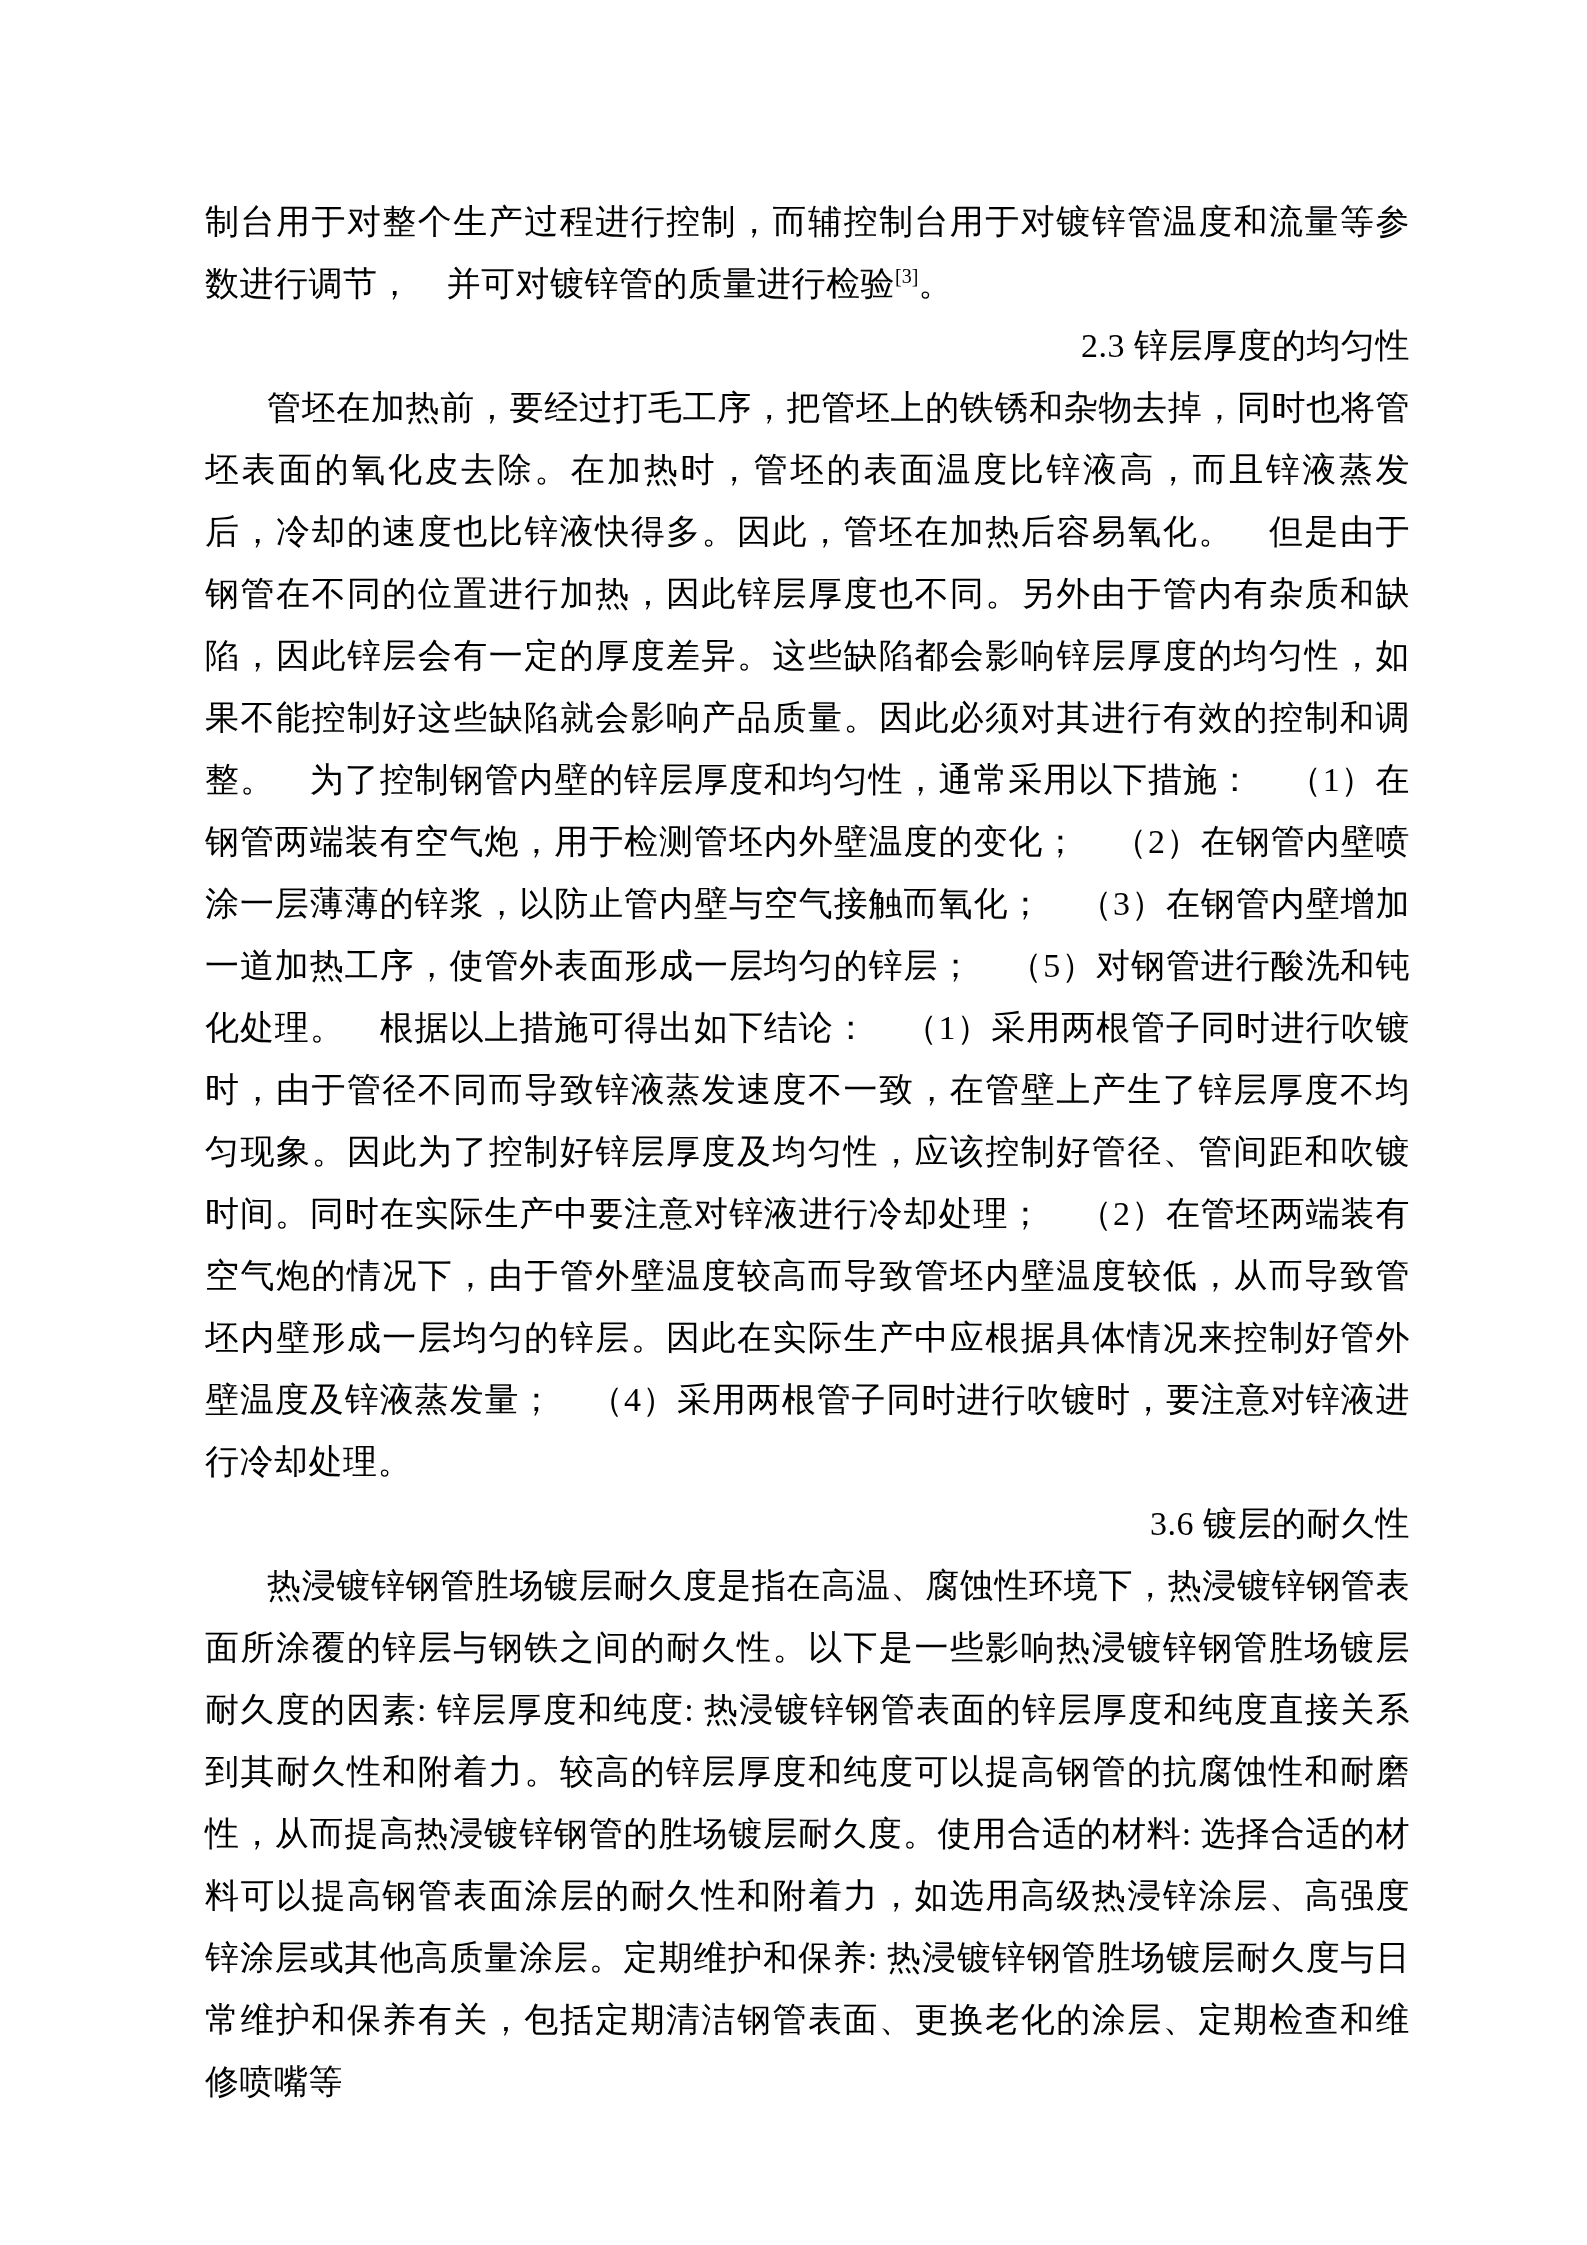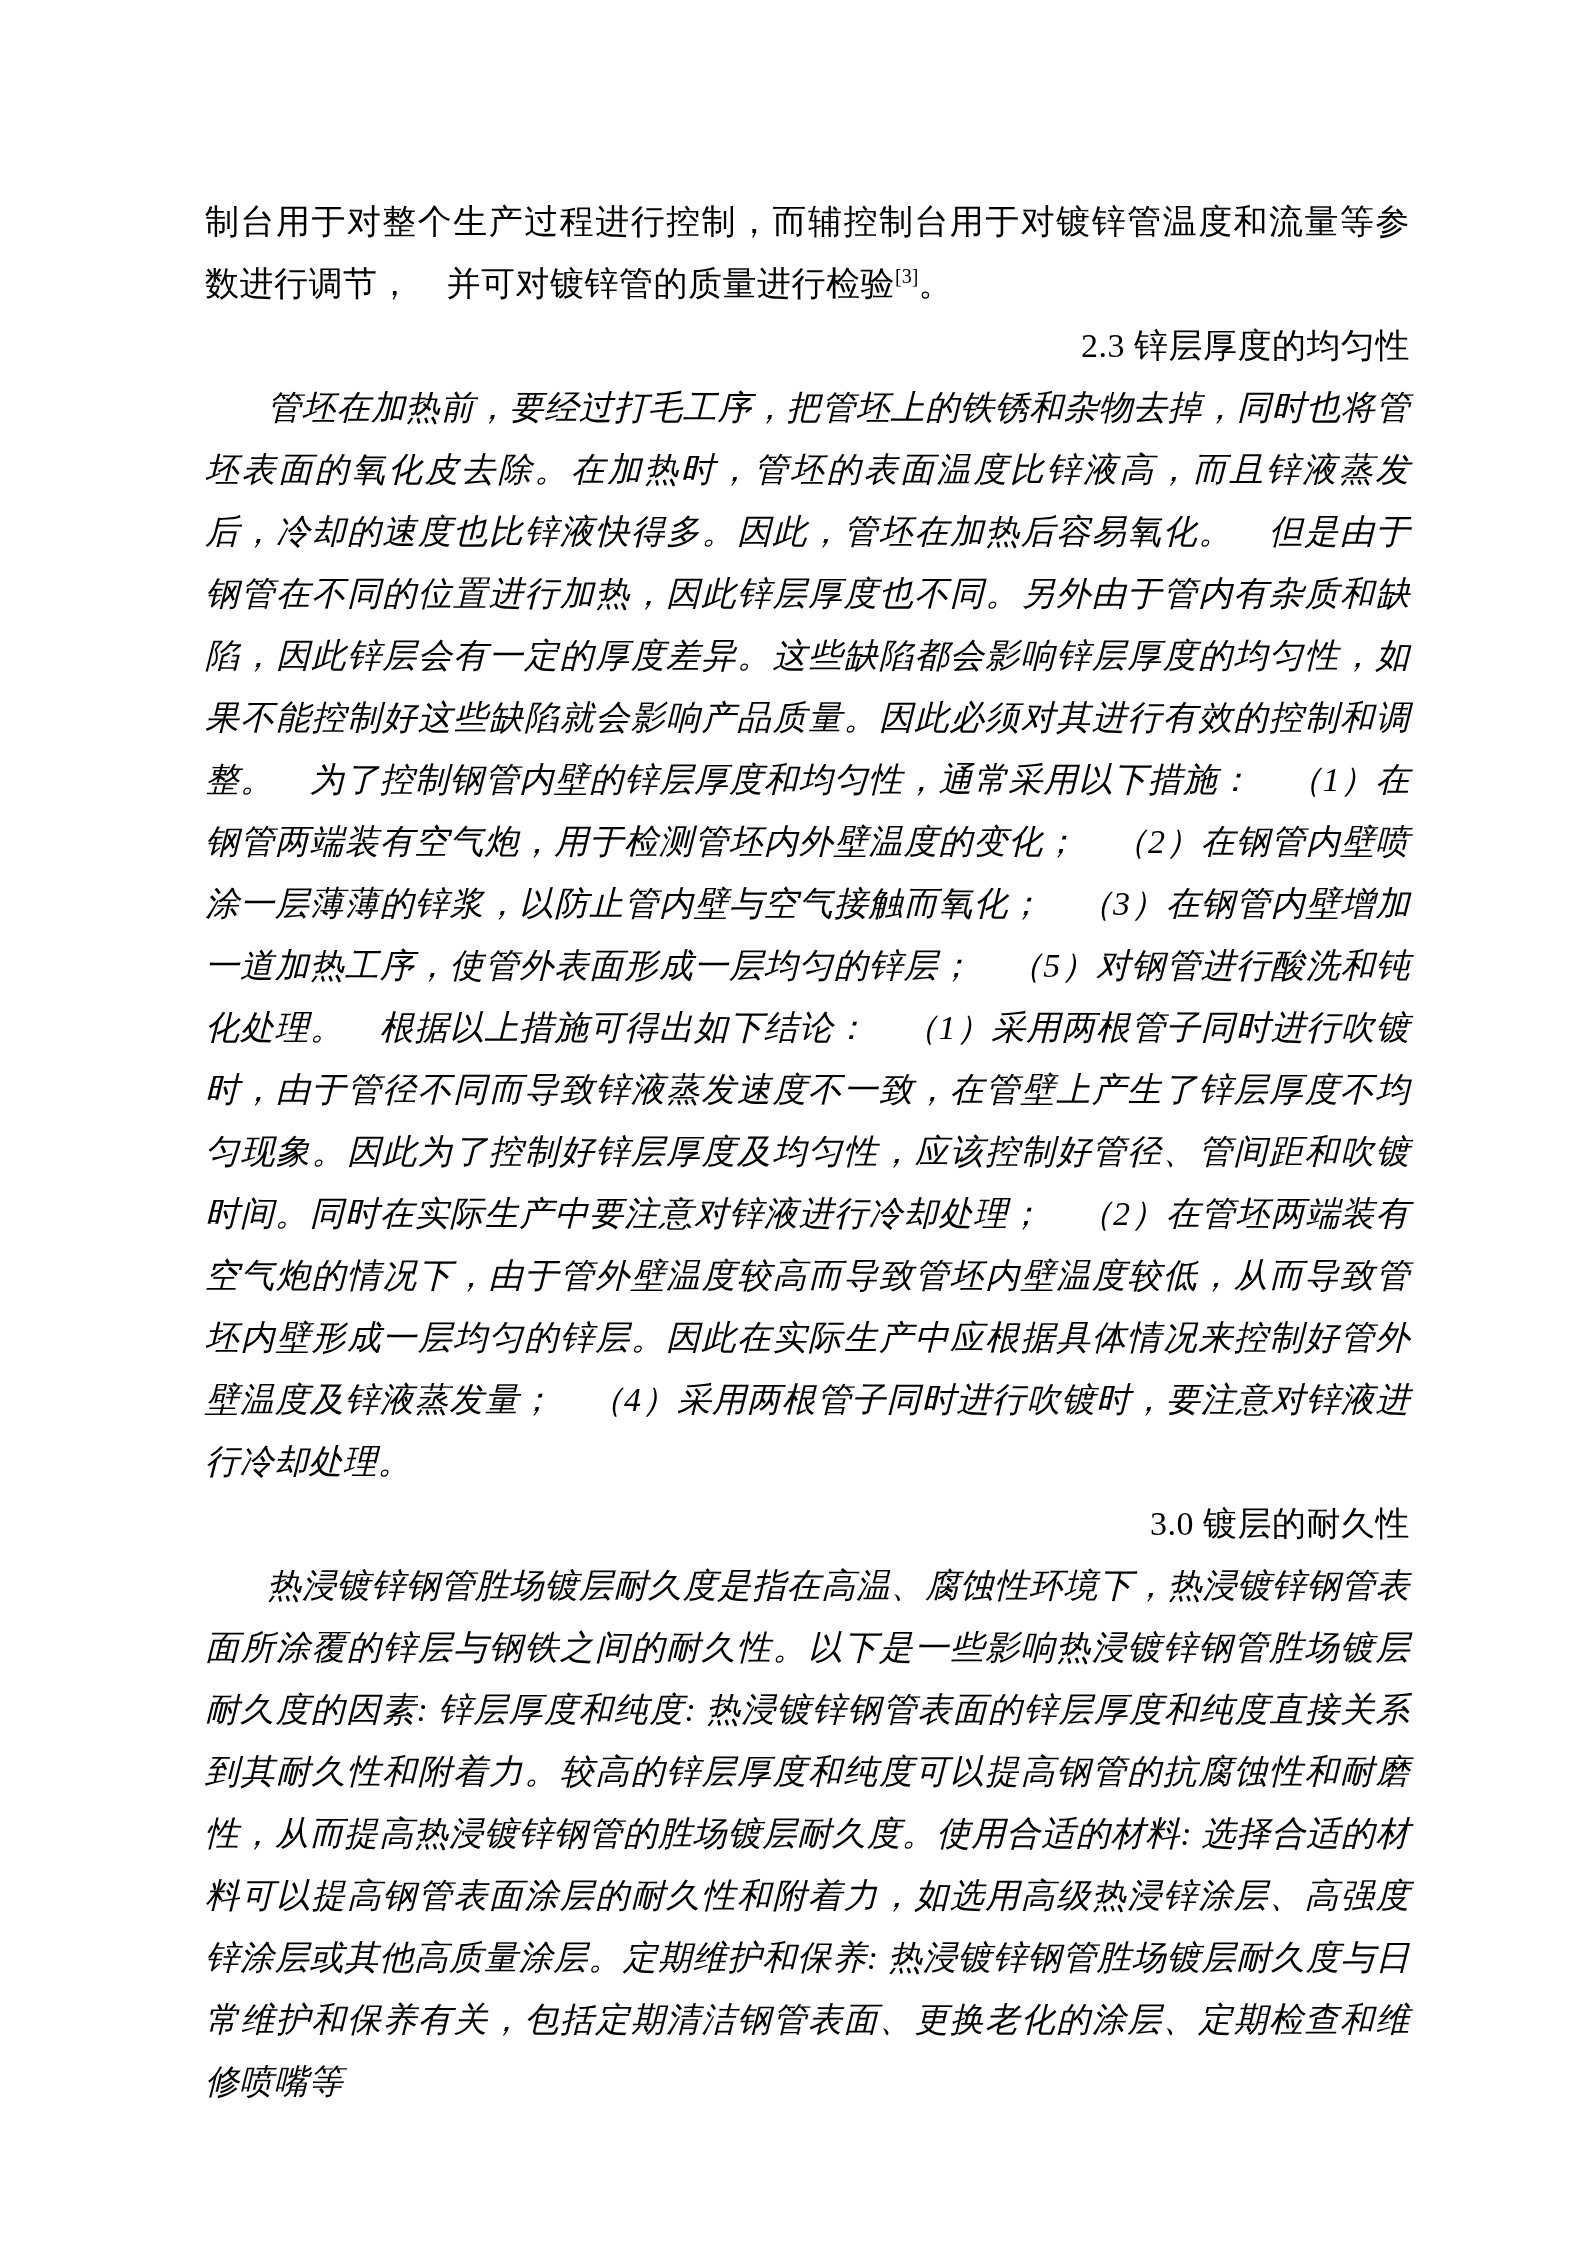--- a/index.html
+++ b/index.html
@@ -38,39 +38,38 @@
     text-align: justify;
     letter-spacing: 0.5px;
     word-break: break-all;
     overflow-wrap: break-word;
   }
   .heading {
     text-align: right;
   }
   .indent-first {
     text-indent: 62px;
-    font-style: italic;
   }
   .ref-sup {
     font-size: 20px;
     vertical-align: super;
     line-height: 0;
     letter-spacing: 0;
   }
 </style>
 </head>
 <body>
 
 <div class="page">
   <div class="content">
 
     <p class="para"><span>制台用于对整个生产过程进行控制，而辅控制台用于对镀锌管温度和流量等参数进行调节，　并可对镀锌管的质量进行检验</span><sup class="ref-sup">[3]</sup><span>。</span></p>
 
     <h2 class="heading">2.3 锌层厚度的均匀性</h2>
 
     <p class="para indent-first">管坯在加热前，要经过打毛工序，把管坯上的铁锈和杂物去掉，同时也将管坯表面的氧化皮去除。在加热时，管坯的表面温度比锌液高，而且锌液蒸发后，冷却的速度也比锌液快得多。因此，管坯在加热后容易氧化。　但是由于钢管在不同的位置进行加热，因此锌层厚度也不同。另外由于管内有杂质和缺陷，因此锌层会有一定的厚度差异。这些缺陷都会影响锌层厚度的均匀性，如果不能控制好这些缺陷就会影响产品质量。因此必须对其进行有效的控制和调整。　为了控制钢管内壁的锌层厚度和均匀性，通常采用以下措施：　（1）在钢管两端装有空气炮，用于检测管坯内外壁温度的变化；　（2）在钢管内壁喷涂一层薄薄的锌浆，以防止管内壁与空气接触而氧化；　（3）在钢管内壁增加一道加热工序，使管外表面形成一层均匀的锌层；　（5）对钢管进行酸洗和钝化处理。　根据以上措施可得出如下结论：　（1）采用两根管子同时进行吹镀时，由于管径不同而导致锌液蒸发速度不一致，在管壁上产生了锌层厚度不均匀现象。因此为了控制好锌层厚度及均匀性，应该控制好管径、管间距和吹镀时间。同时在实际生产中要注意对锌液进行冷却处理；　（2）在管坯两端装有空气炮的情况下，由于管外壁温度较高而导致管坯内壁温度较低，从而导致管坯内壁形成一层均匀的锌层。因此在实际生产中应根据具体情况来控制好管外壁温度及锌液蒸发量；　（4）采用两根管子同时进行吹镀时，要注意对锌液进行冷却处理。</p>
 
-    <h2 class="heading">3.0 镀层的耐久性</h2>
+    <h2 class="heading">3.6 镀层的耐久性</h2>
 
     <p class="para indent-first">热浸镀锌钢管胜场镀层耐久度是指在高温、腐蚀性环境下，热浸镀锌钢管表面所涂覆的锌层与钢铁之间的耐久性。以下是一些影响热浸镀锌钢管胜场镀层耐久度的因素: 锌层厚度和纯度: 热浸镀锌钢管表面的锌层厚度和纯度直接关系到其耐久性和附着力。较高的锌层厚度和纯度可以提高钢管的抗腐蚀性和耐磨性，从而提高热浸镀锌钢管的胜场镀层耐久度。使用合适的材料: 选择合适的材料可以提高钢管表面涂层的耐久性和附着力，如选用高级热浸锌涂层、高强度锌涂层或其他高质量涂层。定期维护和保养: 热浸镀锌钢管胜场镀层耐久度与日常维护和保养有关，包括定期清洁钢管表面、更换老化的涂层、定期检查和维修喷嘴等</p>
 
   </div>
 </div>
 
 </body></html>

